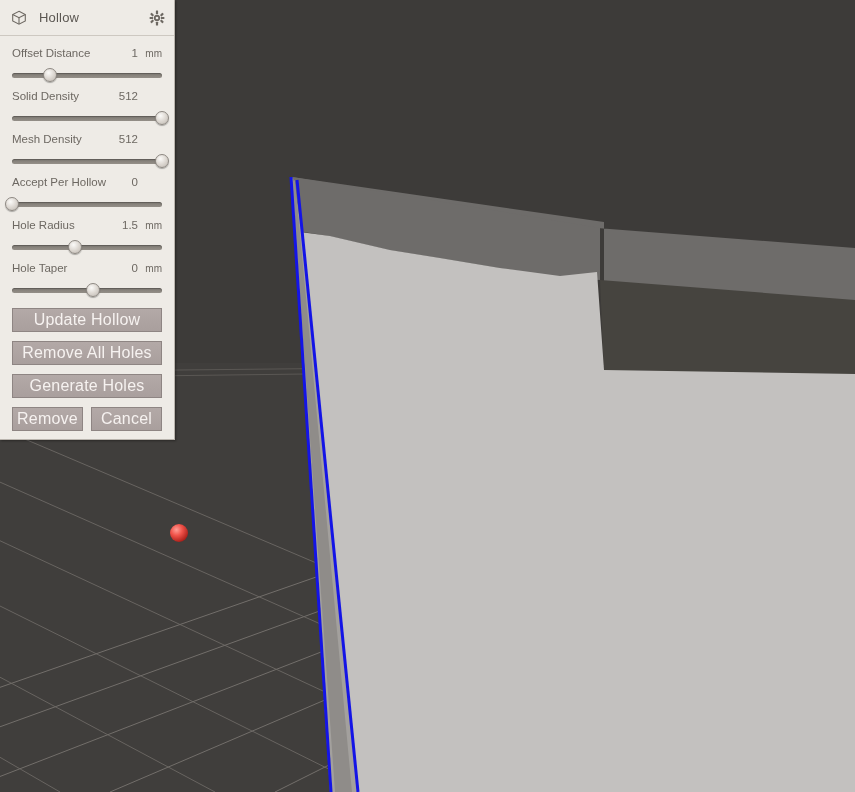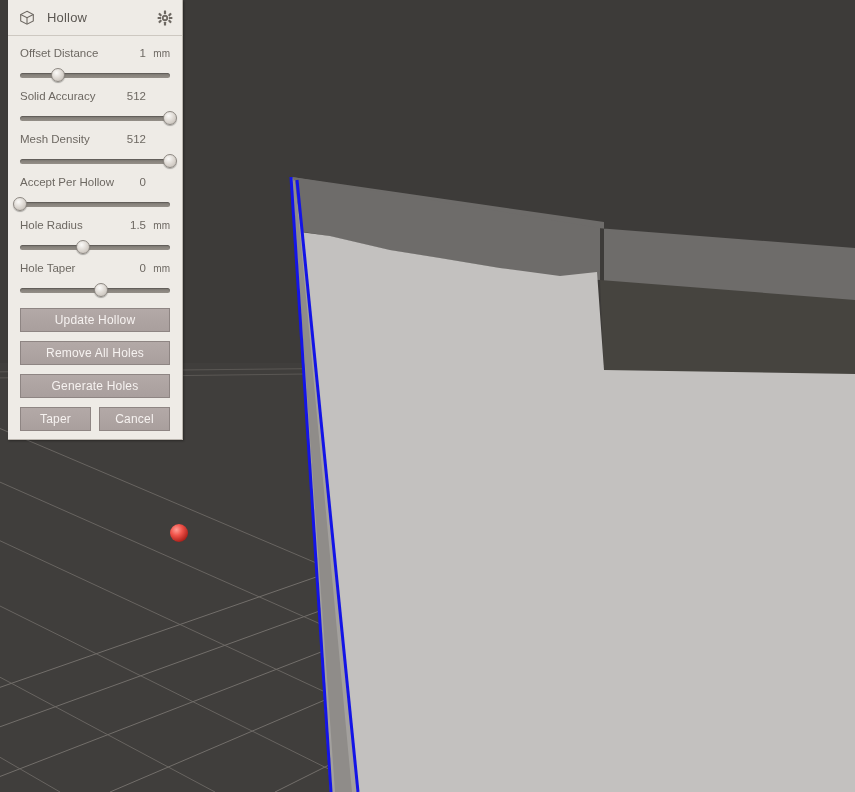--- a/index.html
+++ b/index.html
@@ -29,21 +29,21 @@
     background: #403e3c;
     overflow: hidden;
   }
   #ground svg { display: block; }
 
   .model-part { position: absolute; }
 
   
   #panel {
     position: absolute;
-    left: 8px; top: 0;
+    left: 0; top: 0;
     width: 175px; height: 440px;
     background: #eeebe6;
     border-right: 1px solid #b9b4ad;
     border-bottom: 1px solid #b9b4ad;
     box-shadow: 1px 1px 2px rgba(0,0,0,0.35);
     z-index: 20;
   }
   #panel-header {
     position: relative;
     height: 36px;
@@ -129,21 +129,21 @@
   }
 
   .btn {
     display: block;
     width: 100%;
     height: 24px;
     margin-top: 9px;
     background: linear-gradient(to bottom, #b3a9a7, #a99f9d);
     border: 1px solid #8e8583;
     color: #f6f2f0;
-    font-size: 12px;
+    font-size: 16px;
     font-family: "Liberation Sans", sans-serif;
     cursor: pointer;
     letter-spacing: 0.2px;
   }
   #btn-row {
     display: flex;
     gap: 8px;
   }
   #btn-row .btn { width: 50%; }
 
@@ -252,21 +252,21 @@
           <span class="field-unit">mm</span>
         </div>
         <div class="slider">
           <div class="slider-track"></div>
           <div class="slider-knob" style="left: 25%;"></div>
         </div>
       </div>
 
       <div class="field">
         <div class="field-row">
-          <span class="field-label">Solid Accuracy</span>
+          <span class="field-label">Solid Density</span>
           <span class="field-value">512</span>
           <span class="field-unit empty"></span>
         </div>
         <div class="slider">
           <div class="slider-track"></div>
           <div class="slider-knob" style="left: 100%;"></div>
         </div>
       </div>
 
       <div class="field">
@@ -314,20 +314,20 @@
         <div class="slider">
           <div class="slider-track"></div>
           <div class="slider-knob" style="left: 54%;"></div>
         </div>
       </div>
 
       <button class="btn">Update Hollow</button>
       <button class="btn">Remove All Holes</button>
       <button class="btn">Generate Holes</button>
       <div id="btn-row">
-        <button class="btn">Taper</button>
+        <button class="btn">Remove</button>
         <button class="btn">Cancel</button>
       </div>
 
     </div>
   </div>
 
 </div>
 
 </body></html>

